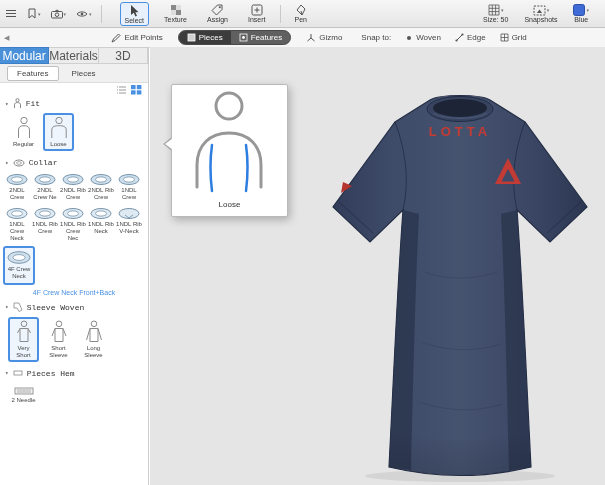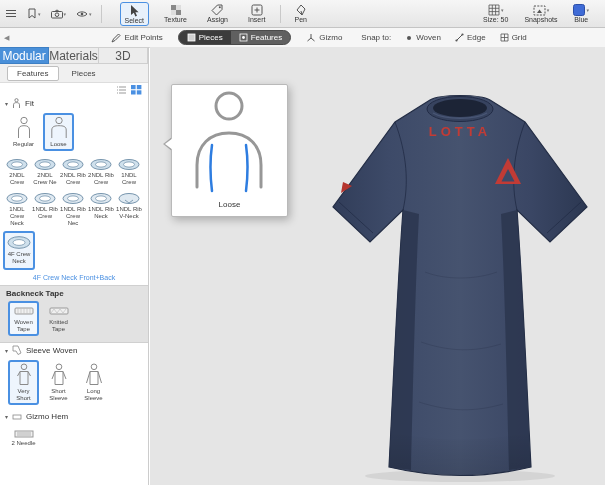--- a/index.html
+++ b/index.html
@@ -37,21 +37,21 @@
   .tab { flex:1; display:flex; align-items:center; justify-content:center; font-size:12px;
          background:#ececec; color:#555; border:1px solid #cfcfcf; border-left:none; }
   .tab:first-child { border-left:none; }
   .tab.active { background:#4a90d9; color:#fff; border-color:#3d7fc4; }
   .subtabs { display:flex; align-items:center; height:19px; background:#f0f0f0;
              border-bottom:1px solid #ddd; padding-left:7px; gap:3px; }
   .subtab { font-size:8px; color:#444; padding:2px 9px; border:1px solid transparent; border-radius:2px; }
   .subtab.active { background:#fff; border-color:#bfbfbf;text-align:right; }
   .viewtoggle { display:flex; justify-content:flex-end; gap:4px; padding:2px 6px 1px 0; }
   .sec-head { display:flex; align-items:center; gap:4px; height:15px; padding-left:5px;
-              font-size:8px; color:#333; }
+              font-size:8px; color:#333;font-family:Liberation Mono, monospace; }
   .sec-head .arrow { font-size:6px; color:#666; }
   .items { display:flex; padding:2px 0 4px 8px; gap:4px; }
   .cell { display:flex; flex-direction:column; align-items:center; width:31px; padding:2px 1px;
           border:1px solid transparent; border-radius:3px; }
   .cell.sel { border:2px solid #4a90e2; background:#eef5fd; padding:1px 0; }
   .lbl { font-size:6px; text-align:center; color:#444; line-height:1.2; margin-top:1px; }
   .collar-grid { display:flex; flex-wrap:wrap; padding:1px 0 0 3px; }
   .ccell { width:28px; display:flex; flex-direction:column; align-items:center; margin:1px 0 2px 0;
            border:1px solid transparent; border-radius:3px; }
   .ccell.sel { border:2px solid #4a90e2; background:#eef5fd; width:32px; padding:2px 0; }
@@ -305,20 +305,30 @@
       <span>
         <svg width="20" height="24">
             <circle cx="10" cy="4.5" r="3.2" fill="none" stroke="#8a8a8a"></circle>
             <path d="M2.8 22v-8c0-3.6 3-4.3 7.2-4.3s7.2.7 7.2 4.3v8" fill="none" stroke="#8a8a8a"></path>
           </svg>
       </span>
       <span class="lbl">Loose</span>
     </div>
   </div>
 
+  <div class="sec-head">
+    <span class="arrow">▾</span>
+    <span>
+      <svg width="12" height="8">
+          <ellipse cx="6" cy="4" rx="5" ry="3" fill="none" stroke="#888"></ellipse>
+          <ellipse cx="6" cy="4" rx="2.5" ry="1.3" fill="none" stroke="#888" stroke-width="0.7"></ellipse>
+        </svg>
+    </span>
+    <span>Collar</span>
+  </div>
   <div class="collar-grid">
     <div class="ccell">
         <span>
           <svg width="24" height="13">
             <ellipse cx="12" cy="6.5" rx="10" ry="5" fill="#cfe0ec" stroke="#7795ad"></ellipse>
             <ellipse cx="12" cy="6.5" rx="5.5" ry="2.6" fill="#fff" stroke="#7795ad" stroke-width="0.8"></ellipse>
           </svg>
         </span>
         <span class="lbl">2NDL Crew</span>
       </div>
@@ -408,43 +418,20 @@
           <svg width="26" height="15">
             <ellipse cx="13" cy="7.5" rx="11" ry="5.8" fill="#cfe0ec" stroke="#7795ad"></ellipse>
             <ellipse cx="13" cy="7.5" rx="6" ry="2.9" fill="#fff" stroke="#7795ad" stroke-width="0.8"></ellipse>
           </svg>
         </span>
         <span class="lbl">4F Crew Neck</span>
       </div>
   </div>
   <a class="link" href="#">4F Crew Neck Front+Back</a>
 
-  <div class="graybox">
-    <div class="gtitle">Backneck Tape</div>
-    <div class="items">
-      <div class="cell sel" style="background:#f2f7fd">
-        <span>
-          <svg width="22" height="14">
-              <rect x="2" y="4" width="18" height="6" rx="1" fill="#f0f0f0" stroke="#9a9a9a"></rect>
-              <path d="M5 4v6M8 4v6M11 4v6M14 4v6M17 4v6" stroke="#c0c0c0" stroke-width="0.7"></path>
-            </svg>
-        </span>
-        <span class="lbl">Woven Tape</span>
-      </div>
-      <div class="cell">
-        <span>
-          <svg width="22" height="14">
-              <rect x="2" y="4" width="18" height="6" rx="1" fill="#f0f0f0" stroke="#9a9a9a"></rect>
-              <path d="M3 9 6 5l3 4 3-4 3 4 3-4" fill="none" stroke="#c0c0c0" stroke-width="0.7"></path>
-            </svg>
-        </span>
-        <span class="lbl">Knitted Tape</span>
-      </div>
-    </div>
-  </div>
 
   <div class="sec-head">
     <span class="arrow">▾</span>
     <span>
       <svg width="10" height="10">
           <path d="M1 1h5l3 7-3 1.5L4 6H1Z" fill="none" stroke="#888" stroke-width="0.8"></path>
         </svg>
     </span>
     <span>Sleeve Woven</span>
   </div>
@@ -481,21 +468,21 @@
     </div>
   </div>
 
   <div class="sec-head">
     <span class="arrow">▾</span>
     <span>
       <svg width="10" height="8">
           <rect x="1" y="2" width="8" height="4" fill="none" stroke="#888" stroke-width="0.8"></rect>
         </svg>
     </span>
-    <span>Gizmo Hem</span>
+    <span>Pieces Hem</span>
   </div>
   <div class="items">
     <div class="cell">
       <span>
         <svg width="22" height="10">
             <rect x="2" y="2" width="18" height="6" fill="#f0f0f0" stroke="#9a9a9a"></rect>
             <path d="M4 4h14M4 6h14" stroke="#9a9a9a" stroke-width="0.7"></path>
           </svg>
       </span>
       <span class="lbl">2 Needle</span>

